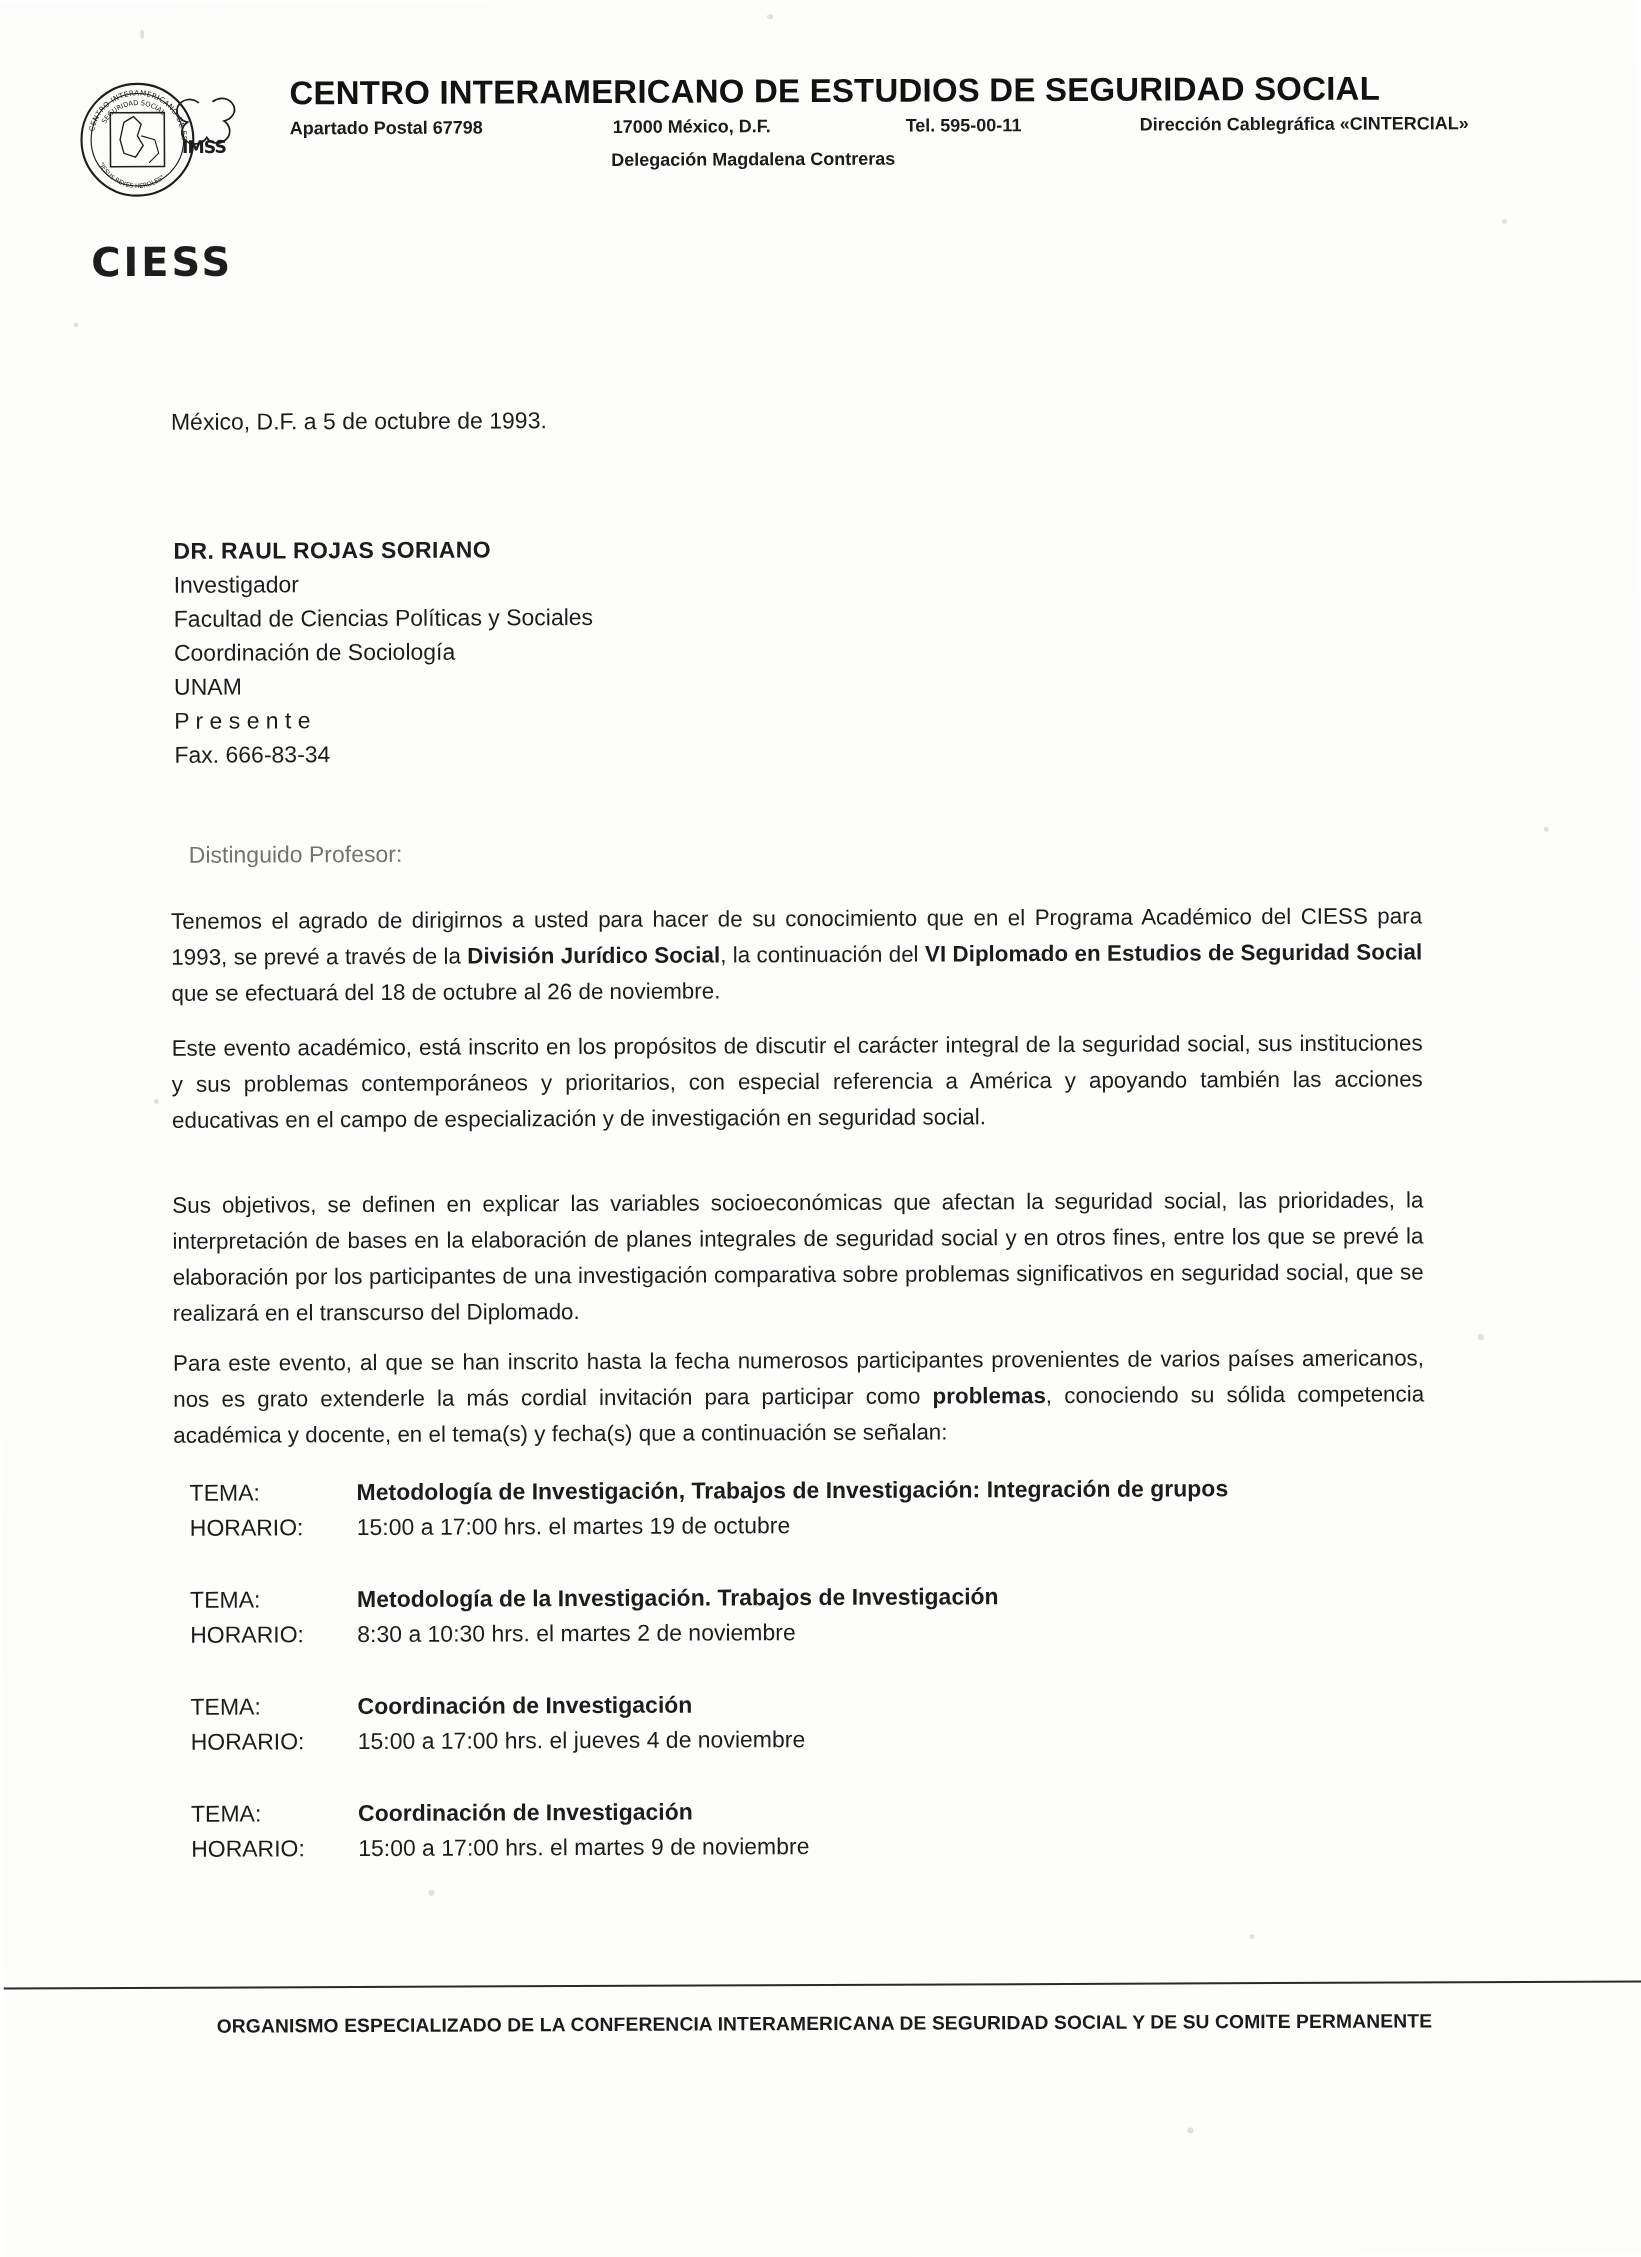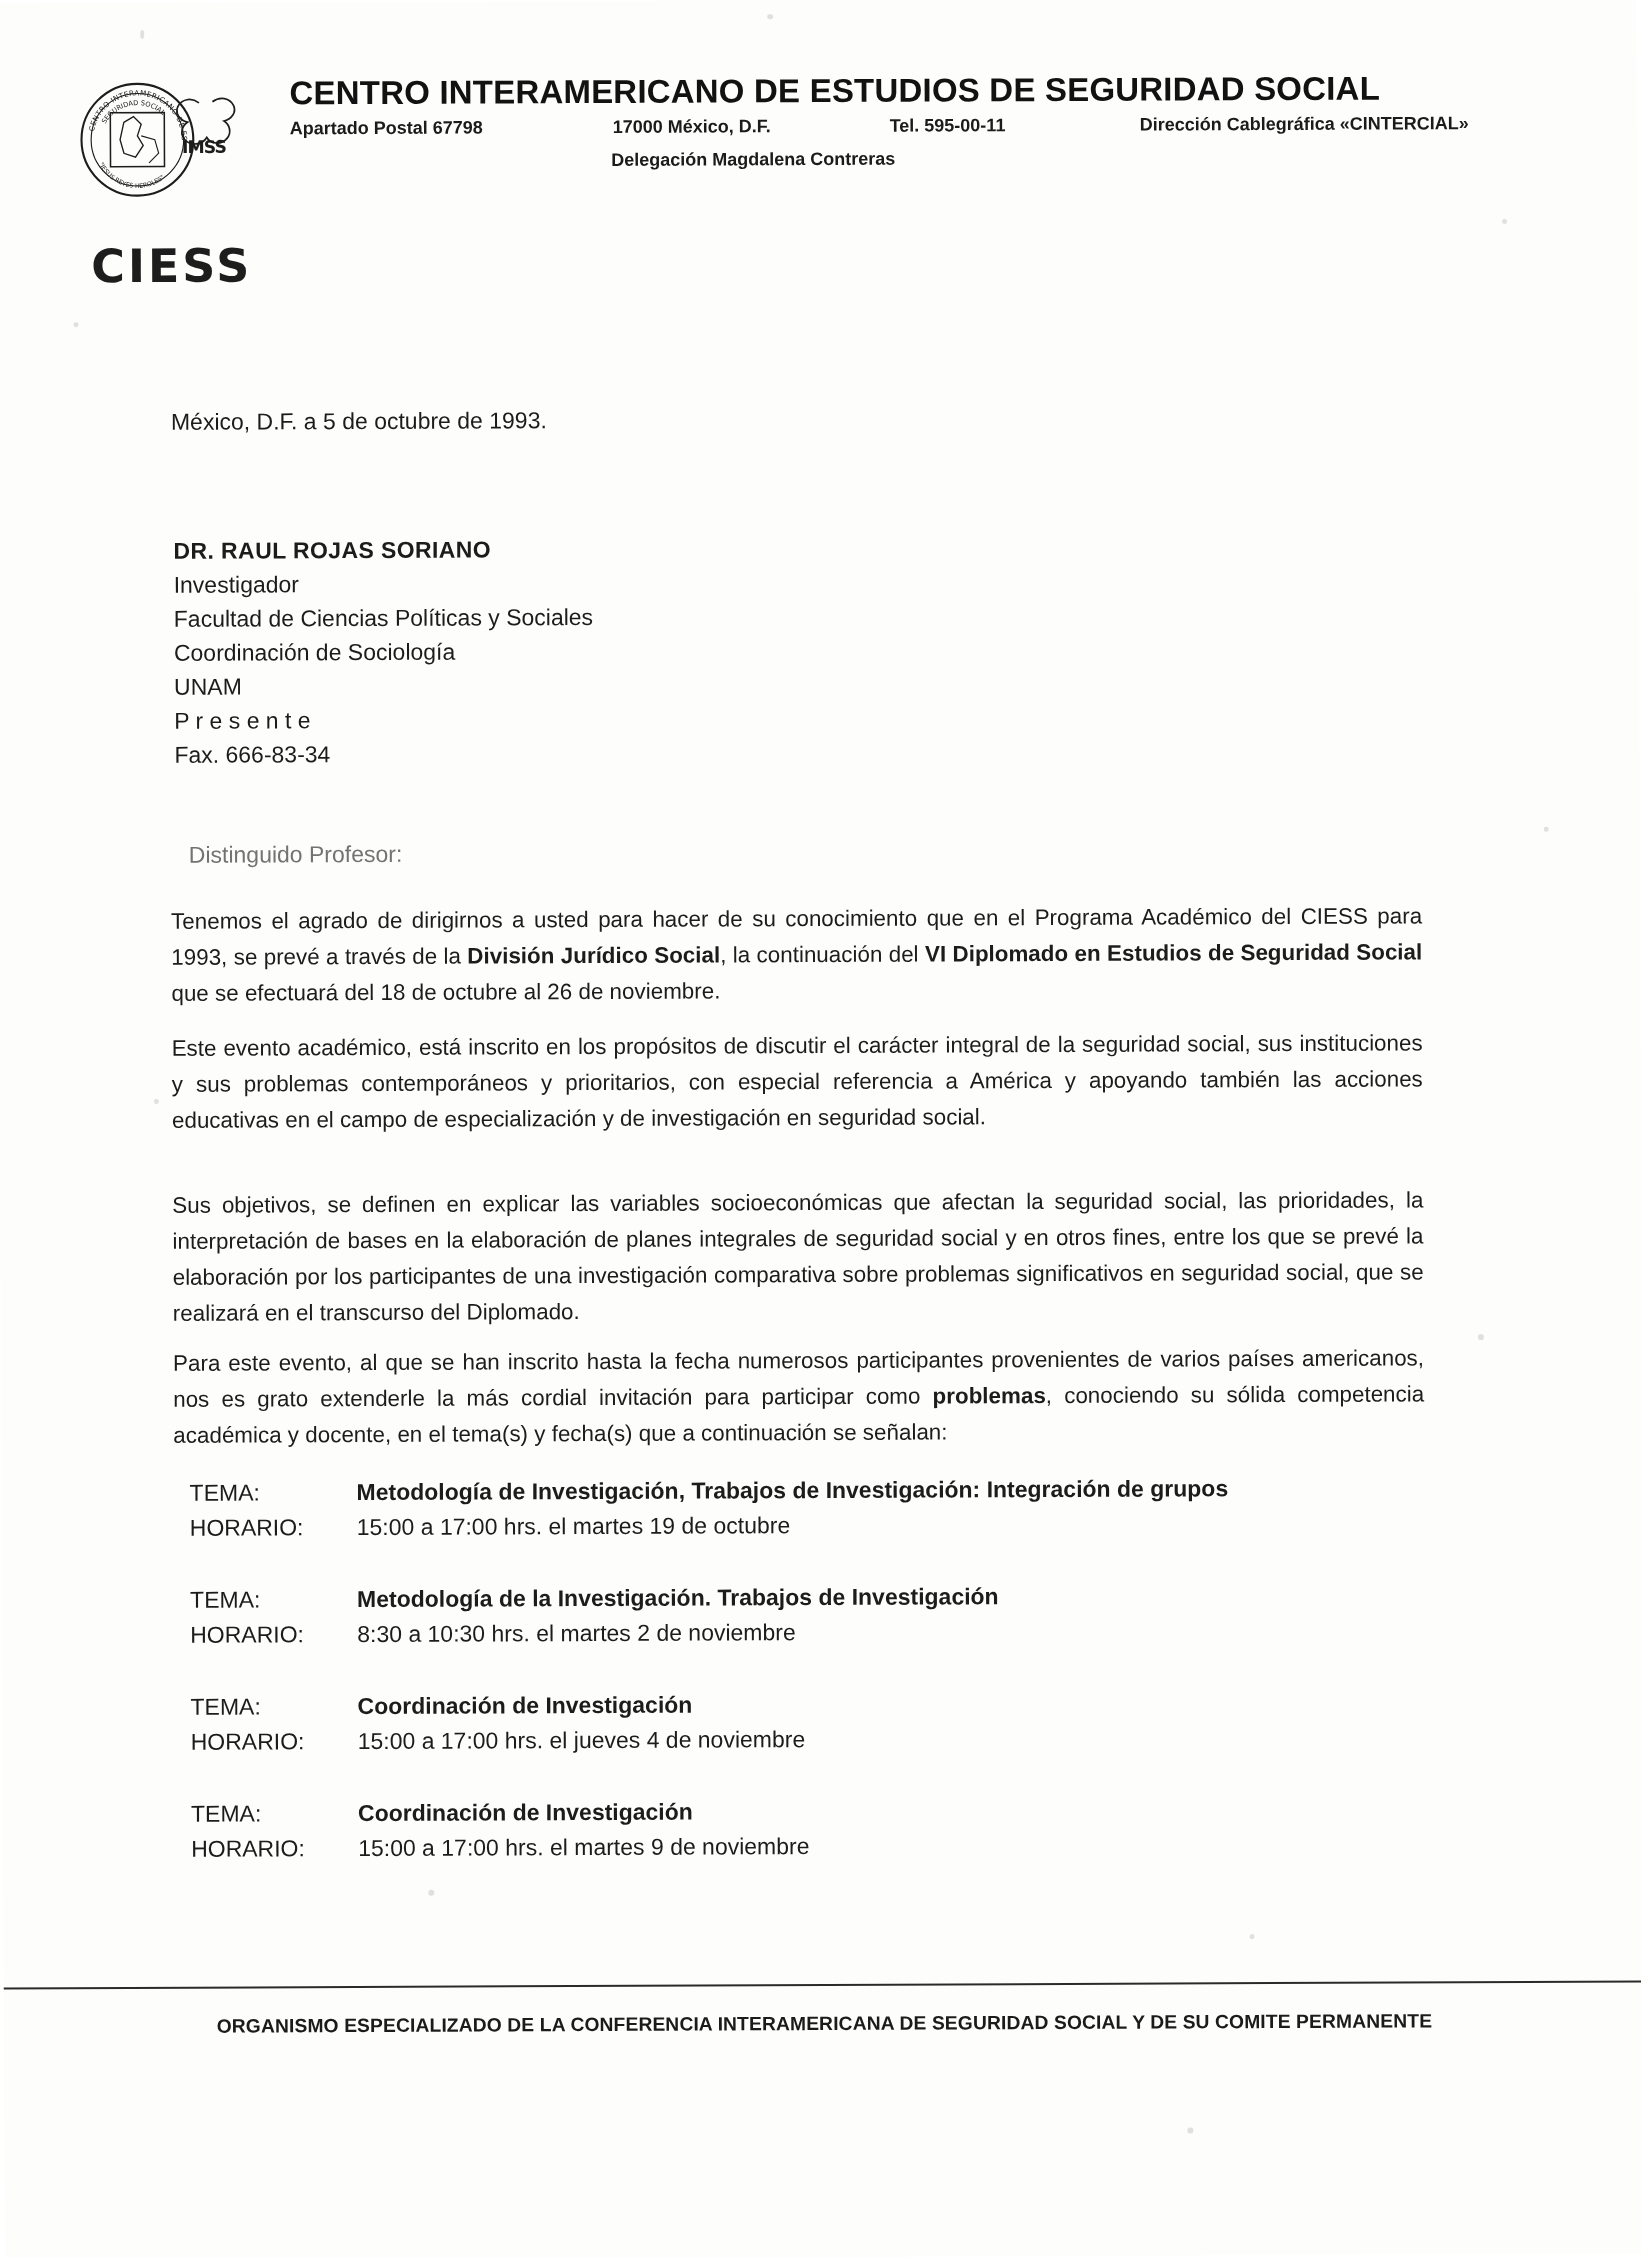--- a/index.html
+++ b/index.html
@@ -50,21 +50,21 @@
     position: absolute;
     left: 7.7px;
     top: 7.7px;
     width: 166px;
     height: 133px;
   }
   .ciess-word {
     position: absolute;
     left: 25px;
     top: 166px;
-    font-size: 46px;
+    font-size: 40px;
     font-weight: bold;
     letter-spacing: 2.9px;
     color: #1d1d1d;
     font-family: "DejaVu Sans", sans-serif;
   }
   .org-title {
     position: absolute;
     left: 294px;
     top: 11.6px;
     font-size: 33px;
@@ -79,21 +79,21 @@
     left: 294px;
     top: 56px;
     width: 1274px;
     font-size: 18px;
     font-weight: bold;
     color: #1b1b1b;
   }
   .contact-row span { position: absolute; white-space: nowrap; }
   .c-apartado { left: 0; }
   .c-city     { left: 323px; }
-  .c-tel      { left: 600px; text-align: right; }
+  .c-tel      { left: 616px; text-align: right; }
   .c-cable    { left: 850px; font-weight: bold; }
   .delegacion {
     position: absolute;
     left: 294px;
     top: 89px;
     width: 927px;
     text-align: center;
     font-size: 18px;
     font-weight: bold;
     color: #1b1b1b;

